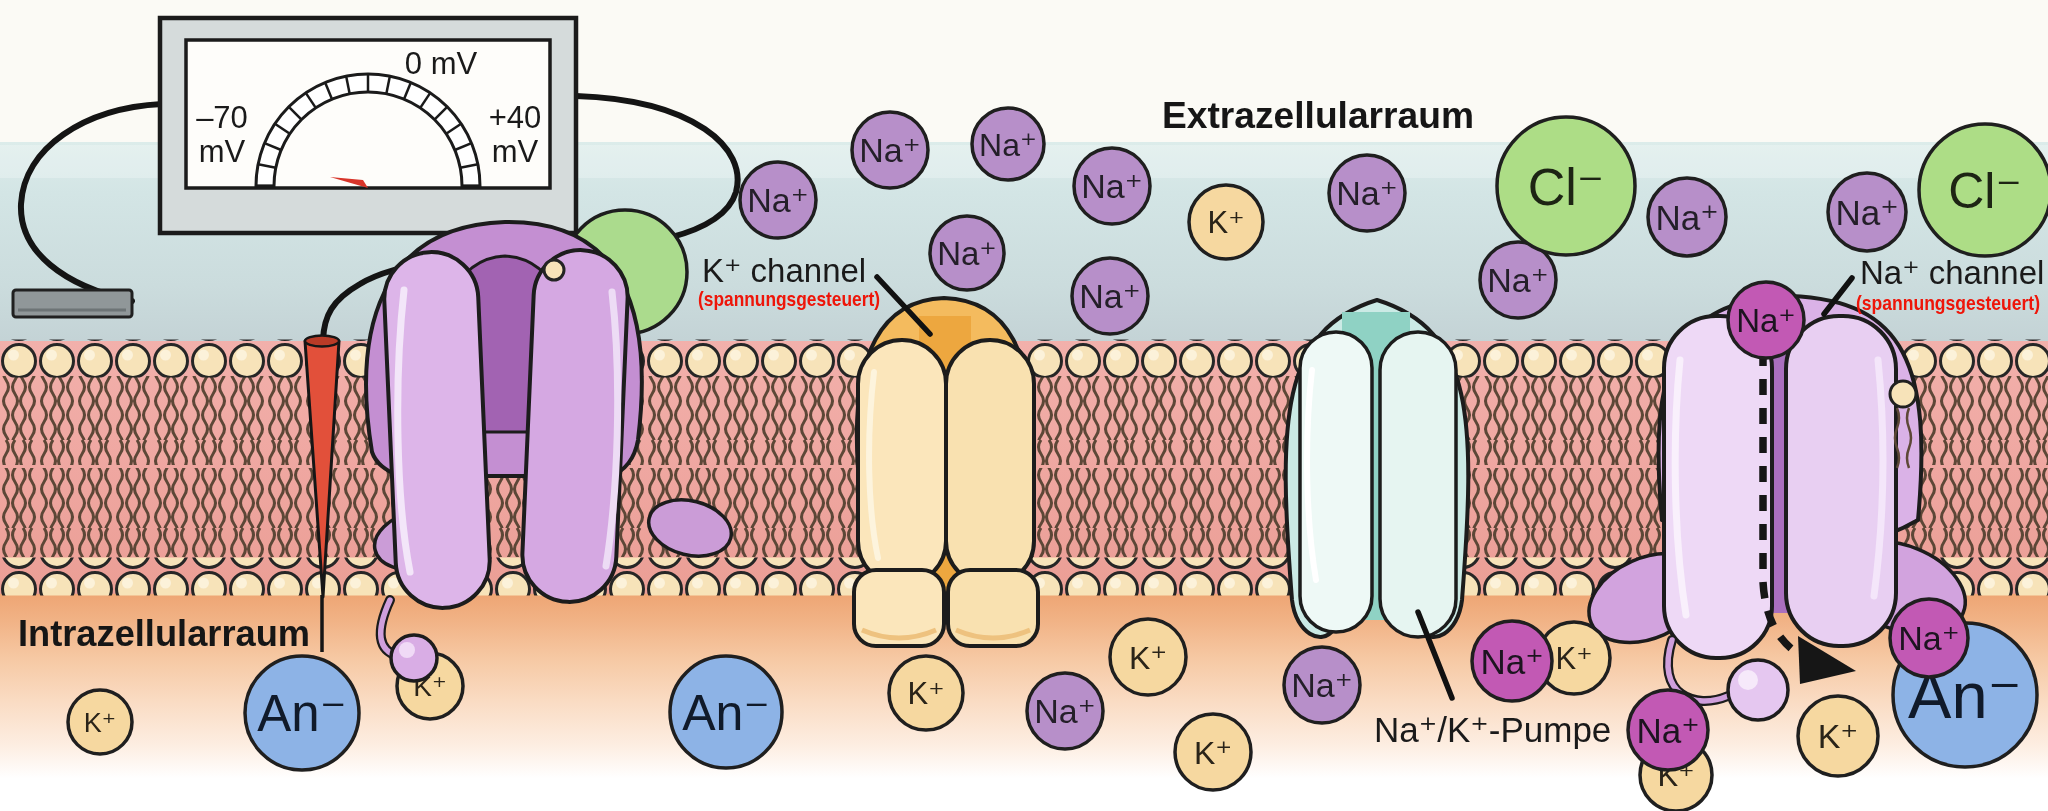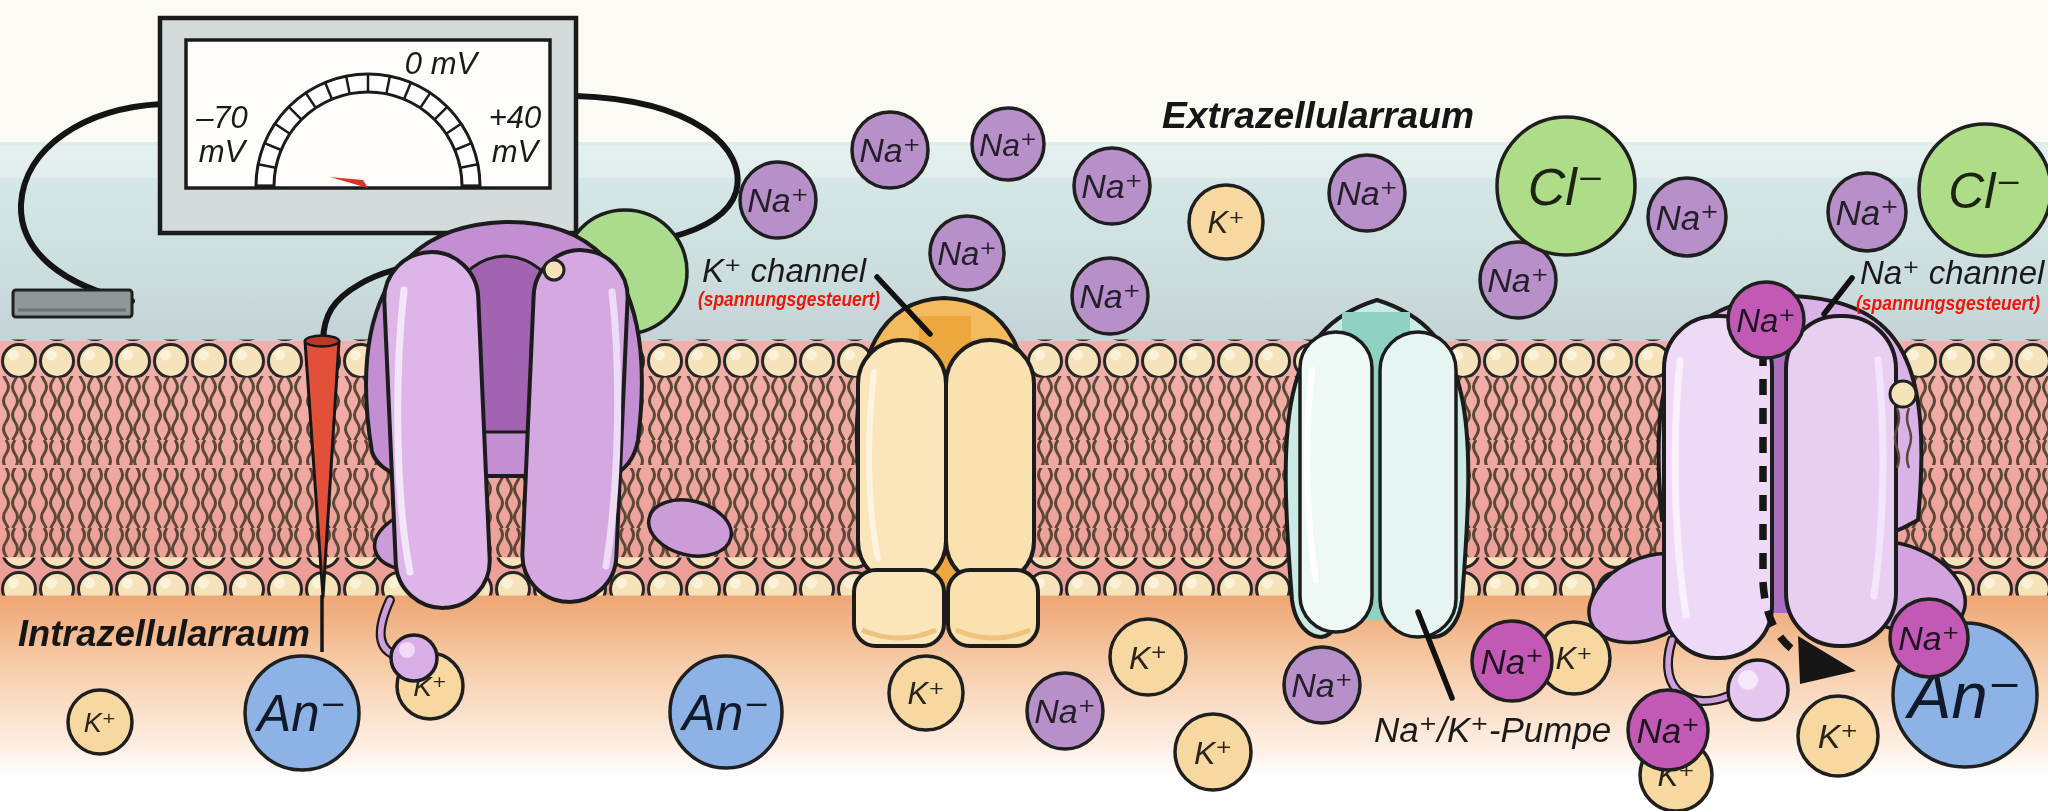--- a/index.html
+++ b/index.html
@@ -1,16 +1,16 @@
 <!DOCTYPE html>
 <html><head>
 <meta charset="utf-8">
 <style>
   html,body{margin:0;padding:0;background:#ffffff;}
-  .stage{width:2048px;height:811px;position:relative;overflow:hidden;font-style:italic;}
+  .stage{width:2048px;height:811px;position:relative;overflow:hidden;}
   svg{display:block;}
   text{font-family:"Liberation Sans","DejaVu Sans",sans-serif;}
   .lbl-bold{font-weight:bold;}
   .lbl-red{font-weight:bold;}
 </style>
 </head>
 <body>
 
 <div class="stage">
 <svg viewBox="0 0 2048 811" width="2048" height="811">

